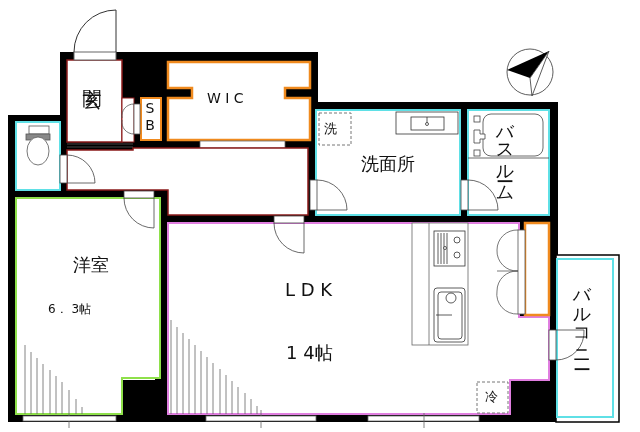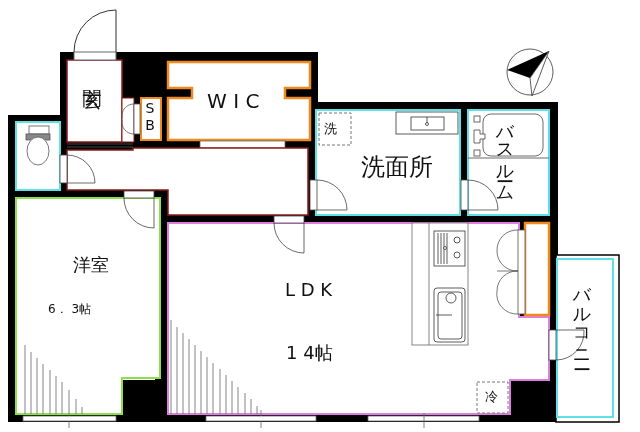--- a/index.html
+++ b/index.html
@@ -179,22 +179,22 @@
   <rect x="556" y="255" width="63" height="167" fill="#fff" stroke="#000" stroke-width="1.5"></rect>
   <rect x="557" y="259" width="56" height="158" fill="#fff" stroke="#5fe0e6" stroke-width="2"></rect>
   <g fill="none" stroke="#444" stroke-width="0.8">
     <rect x="549" y="330" width="7" height="30" fill="#fff"></rect>
     <path d="M556 330 L584 330 A28 28 0 0 1 556 360"></path>
   </g>
 </svg>
 
 <div class="lbl vert room-name" style="left:83px; top:74px; font-size:19px;">玄関</div>
 <div class="lbl vert" style="left:143px; top:100px; font-size:14px; text-orientation:upright;">SB</div>
-<div class="lbl room-name" style="left:207px; top:91px; font-size:20px;">W I C</div>
+<div class="lbl room-name" style="left:207px; top:91px; font-size:14px;">W I C</div>
 <div class="lbl small" style="left:324px; top:122px;">洗</div>
-<div class="lbl room-name" style="left:361px; top:155px; font-size:24px;">洗面所</div>
+<div class="lbl room-name" style="left:361px; top:155px; font-size:18px;">洗面所</div>
 <div class="lbl vert room-name" style="left:496px; top:111px; font-size:18px; letter-spacing:0;">バスルーム</div>
 <div class="lbl room-name" style="left:73px; top:256px; font-size:18px;">洋室</div>
 <div class="lbl room-name" style="left:48px; top:303px; font-size:12px; white-space:pre;">6． 3帖</div>
 <div class="lbl room-name" style="left:285px; top:281px; font-size:18px; white-space:pre;text-align:right;">L D K</div>
 <div class="lbl room-name" style="left:286px; top:344px; font-size:18px; white-space:pre;">1 4帖</div>
 <div class="lbl small" style="left:485px; top:390px;">冷</div>
 <div class="lbl vert room-name" style="left:573px; top:274px; font-size:18px;">バルコニー</div>
 
 </body></html>

